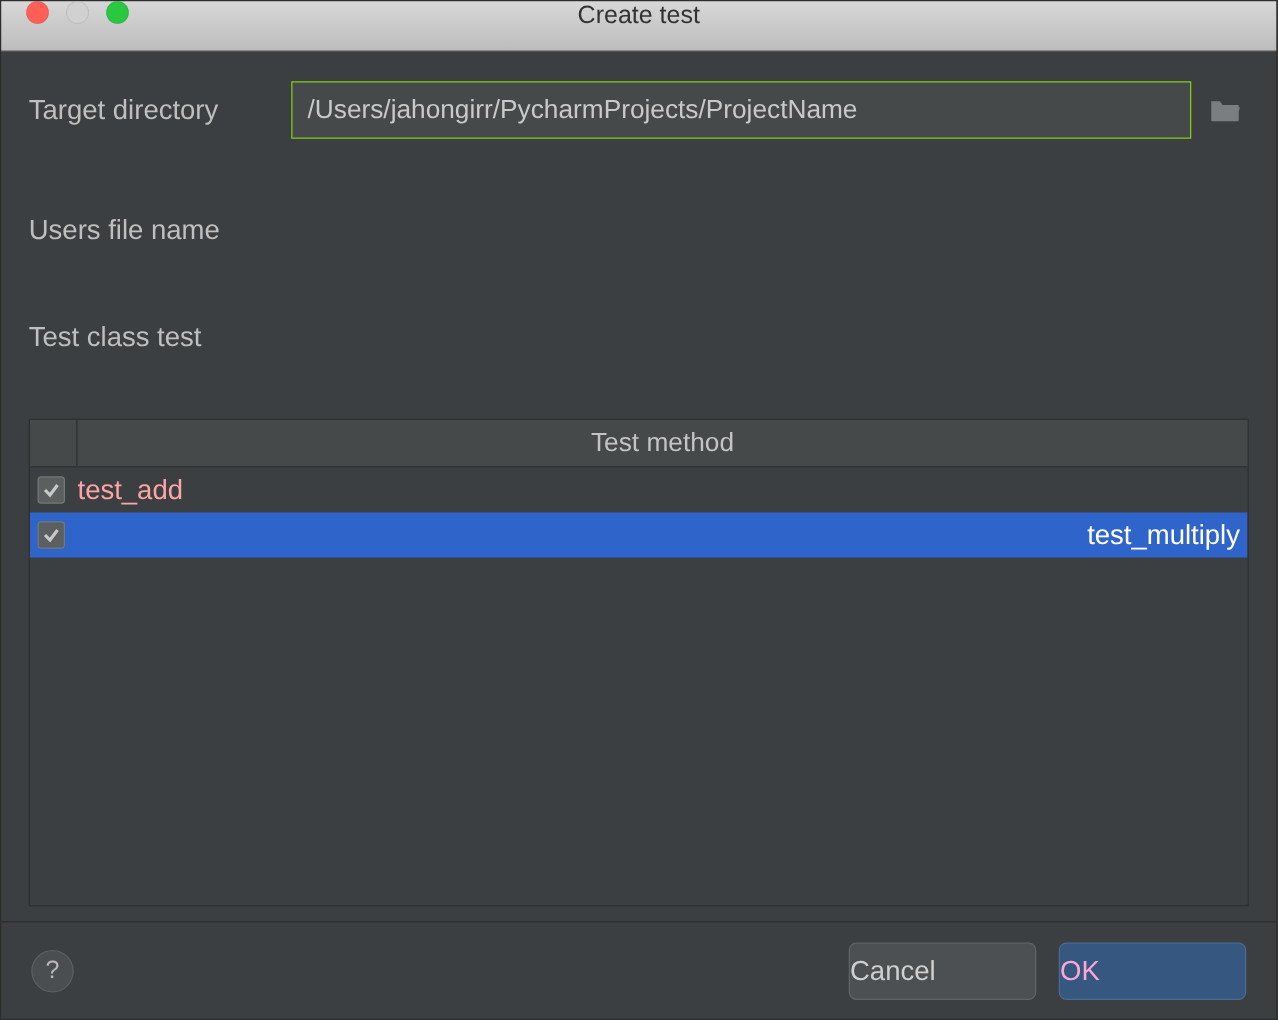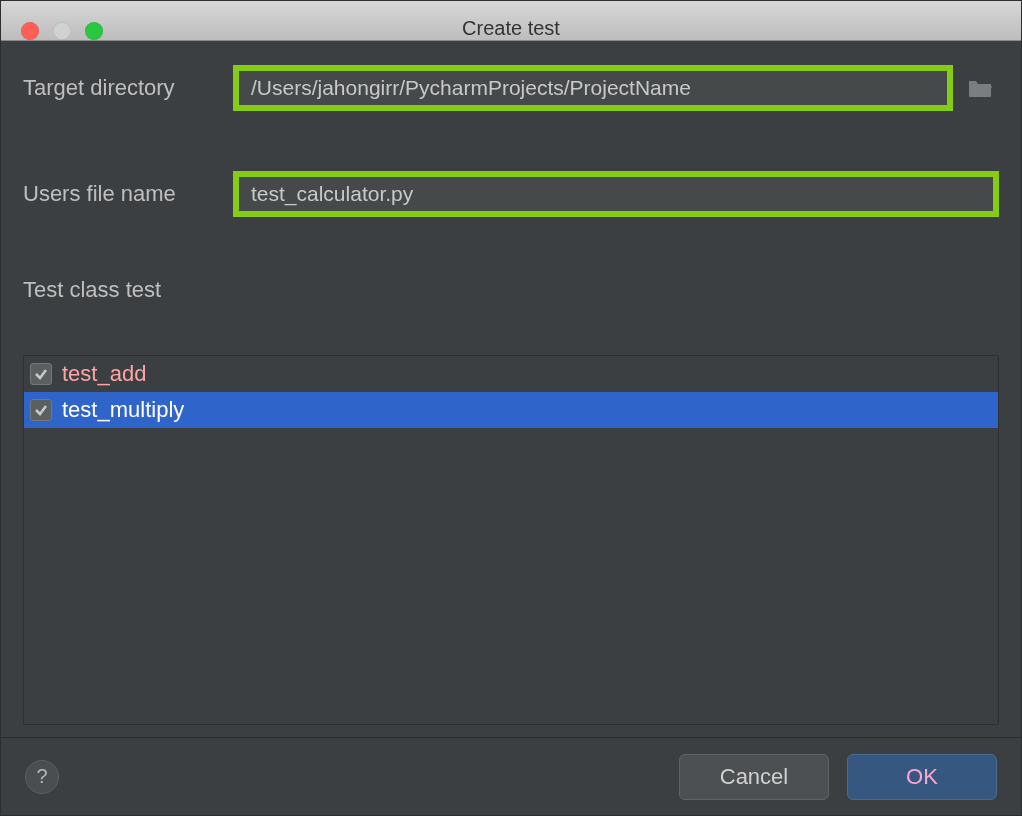--- a/index.html
+++ b/index.html
@@ -16,21 +16,21 @@
       border: 1px solid #2d2d2d;
       background: #3c3f41;
       display: flex;
       flex-direction: column;
     }
     .titlebar {
       height: 40px;
       background: linear-gradient(#d7d7d7, #bdbdbd);
       border-bottom: 1px solid #8a8a8a;
       display: flex;
-      align-items: flex-end;
+      align-items: flex-start;
       position: relative;
     }
     .traffic-lights {
       display: flex;
       align-items: center;
       gap: 14px;
       padding-left: 20px;
     }
     .traffic-light {
       width: 18px;
@@ -67,21 +67,21 @@
     }
     .form-input-wrap {
       flex: 1;
       display: flex;
       align-items: center;
       gap: 10px;
     }
     .form-input {
       flex: 1;
       background: #45494a;
-      border: 6px solid #84cc16;
+      border: 1px solid #84cc16;
       color: #c9c9c9;
       font-size: 21px;
       padding: 8px 12px;
       height: 46px;
       outline: none;
     }
     .browse-icon {
       width: 36px;
       display: flex;
       align-items: center;
@@ -140,20 +140,21 @@
       stroke: #c9c9c9;
       fill: none;
       stroke-width: 2.5;
     }
     .method-row .mlabel {
       color: #fca5a5;
       font-size: 22px;
     }
     .method-row.selected {
       background: #2f65ca;
+      justify-content: space-between;
     }
     .method-row.selected .mlabel {
       color: #ffffff;
     }
     .footer {
       height: 78px;
       border-top: 1px solid #2a2c2d;
       padding: 0 24px;
       display: flex;
       align-items: center;
@@ -176,21 +177,21 @@
       display: flex;
       gap: 18px;
     }
     .btn {
       min-width: 150px;
       height: 46px;
       border-radius: 6px;
       font-size: 22px;
       display: flex;
       align-items: center;
-      justify-content: center;
+      justify-content: flex-start;
       cursor: pointer;
       border: 1px solid #5e6567;
     }
     .btn-default {
       background: #4c5052;
       color: #d0d0d0;
     }
     .btn-primary {
       background: #365880;
       color: #f9a8d4;
@@ -219,30 +220,31 @@
         <div class="browse-icon">
           <svg width="28" height="22" viewBox="0 0 28 22">
             <path d="M2 4 h7 l2 3 h13 v12 a1 1 0 0 1 -1 1 H3 a1 1 0 0 1 -1 -1 z M4 9 h21 l-3 9 H2 z"></path>
           </svg>
         </div>
       </div>
     </div>
 
     <div class="form-row">
       <div class="form-label">Users file name</div>
-      <div class="form-input-wrap">
-        <input class="form-input" type="text" value="test_calculator.py" style="">
-      </div>
     </div>
 
     <div class="form-row" style="margin-bottom:14px">
       <div class="form-label">Test class test</div>
     </div>
 
     <div class="method-panel">
+      <div class="method-header">
+        <div class="left-cell"></div>
+        <div class="title-cell">Test method</div>
+      </div>
       <div class="method-list">
         <div class="method-row">
           <div class="checkbox">
             <svg width="16" height="16" viewBox="0 0 16 16">
                 <polyline points="3,8 7,12 13,4"></polyline>
               </svg>
           </div>
           <span class="mlabel">test_add</span>
         </div>
         <div class="method-row selected">

